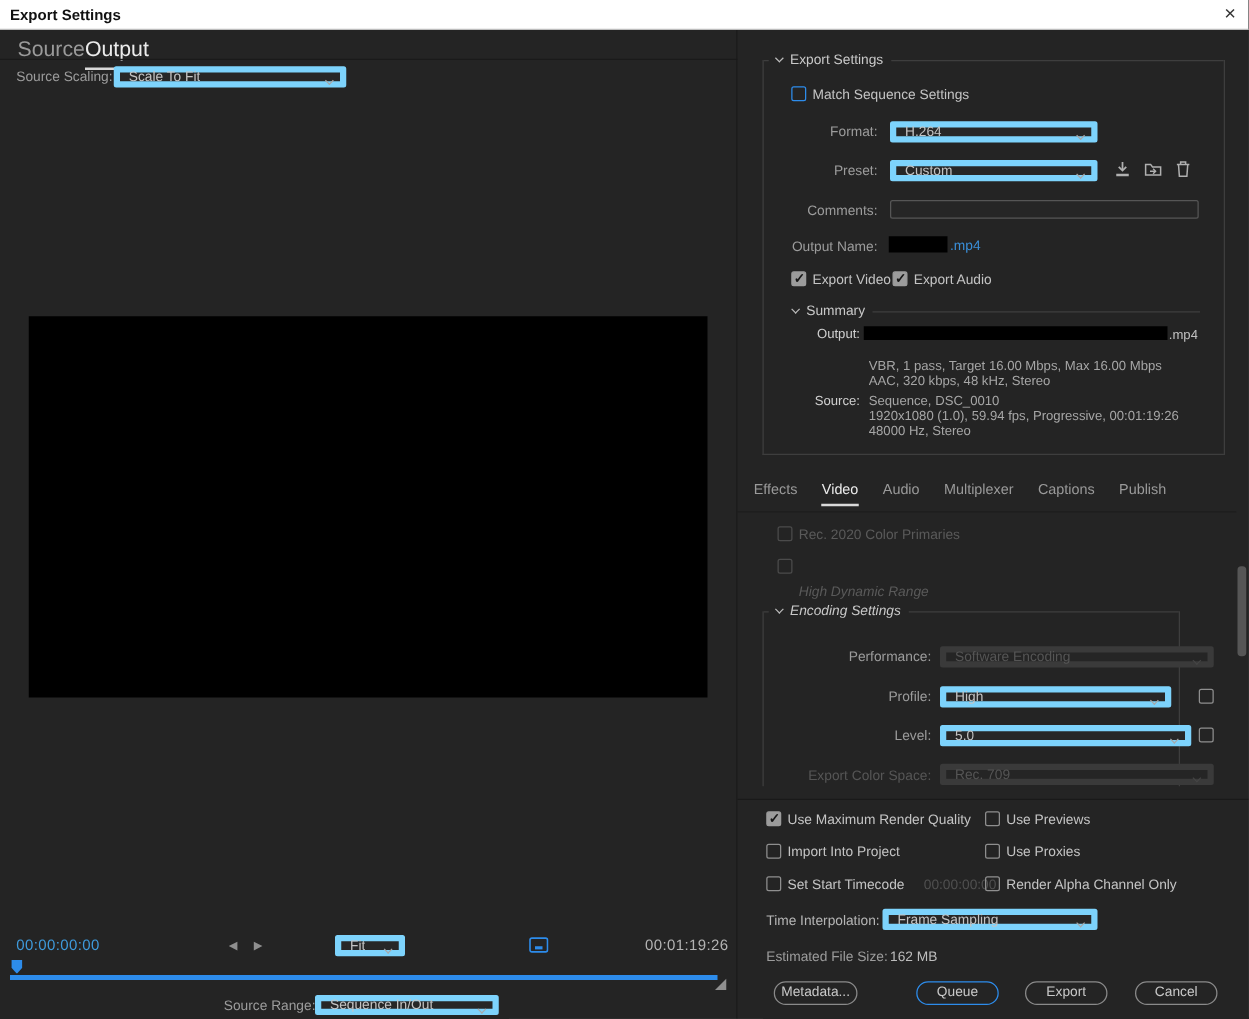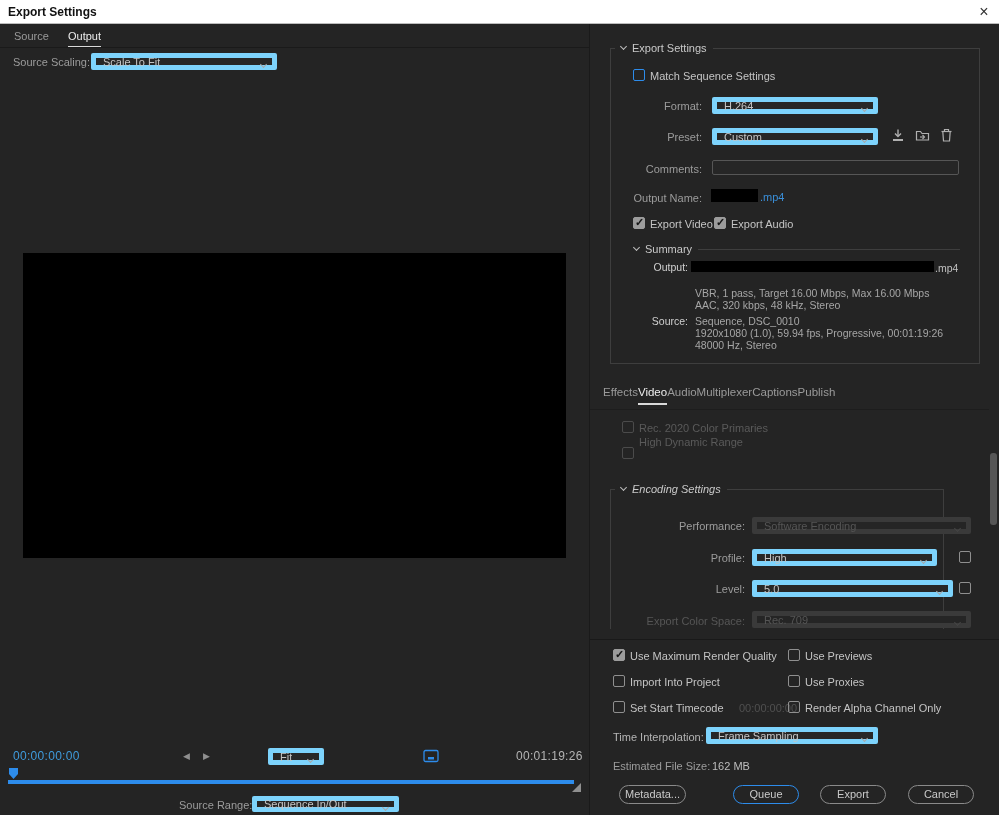--- a/index.html
+++ b/index.html
@@ -11,24 +11,24 @@
   .wtitle { position:absolute; left:8px; top:5px; font-size:12px; font-weight:bold; color:#111; }
   .close { position:absolute; right:5px; top:2px; width:20px; height:20px; font-size:16px; color:#333; text-align:center; line-height:20px; cursor:pointer; }
 
   .vdiv, .hdiv { position:absolute; background:#1a1a1a; }
 
   .label { position:absolute; font-size:11px; color:#9c9c9c; white-space:nowrap; }
   .value { position:absolute; font-size:11px; color:#c4c4c4; white-space:nowrap; }
   .rlabel { position:absolute; text-align:right; font-size:11px; color:#9c9c9c; white-space:nowrap; }
   .rlabel.disabled { color:#565656; }
 
-  .tab { position:absolute; font-size:11px; color:#9a9a9a; padding-bottom:4px; cursor:pointer; }
+  .tab { position:absolute; font-size:17px; color:#9a9a9a; padding-bottom:4px; cursor:pointer; }
   .tab.active { color:#ececec; border-bottom:2px solid #d9d9d9; }
 
-  .tabrow { position:absolute; display:flex; }
+  .tabrow { position:absolute; display:flex; justify-content:space-between; }
   .ptab { font-size:11.5px; color:#9a9a9a; padding-bottom:5px; cursor:pointer; white-space:nowrap; }
   .ptab.active { color:#ececec; border-bottom:2px solid #d9d9d9; }
 
   .dd { position:absolute; height:17px; background:#272727; border:5px solid #7dd3fc; border-radius:2px; display:flex; align-items:center; padding:0 18px 0 7px; cursor:pointer; }
   .dd .txt { font-size:11px; color:#c4c4c4; white-space:nowrap; overflow:hidden; }
   .dd .chev { position:absolute; right:6px; top:4px; width:5px; height:5px; border-right:1px solid #a8a8a8; border-bottom:1px solid #a8a8a8; transform:rotate(45deg); }
   .dd.disabled { border-color:#3a3a3a; background:#252525; cursor:default; }
   .dd.disabled .txt { color:#555; }
   .dd.disabled .chev { border-color:#454545; }
 
@@ -192,21 +192,21 @@
     <span class="ptab">Audio</span>
     <span class="ptab">Multiplexer</span>
     <span class="ptab">Captions</span>
     <span class="ptab">Publish</span>
   </div>
   <div class="hdiv" style="left:590px;top:409px;width:399px;height:1px;background:#1d1d1d;"></div>
 
   <div class="cb disabled" style="left:622px;top:421px;" data-checked="false"></div>
   <span class="cblabel disabled" style="left:639px;top:422px;">Rec. 2020 Color Primaries</span>
   <div class="cb disabled" style="left:622px;top:447px;" data-checked="false"></div>
-  <span class="cblabel disabled" style="left:639px;top:436px;">High Dynamic Range</span>
+  <span class="cblabel disabled" style="left:639px;top:468px;font-style:italic;">High Dynamic Range</span>
 
   <div class="groupbox" style="left:610px;top:489px;width:334px;height:140px;border-bottom:none;font-style:italic;">
     <div class="shead" style="left:0;right:0;top:-7px;">
       <span class="pre"></span>
       <span class="schev"></span>
       <span class="glabel">Encoding Settings</span>
       <span class="fill"></span>
     </div>
   </div>
 

